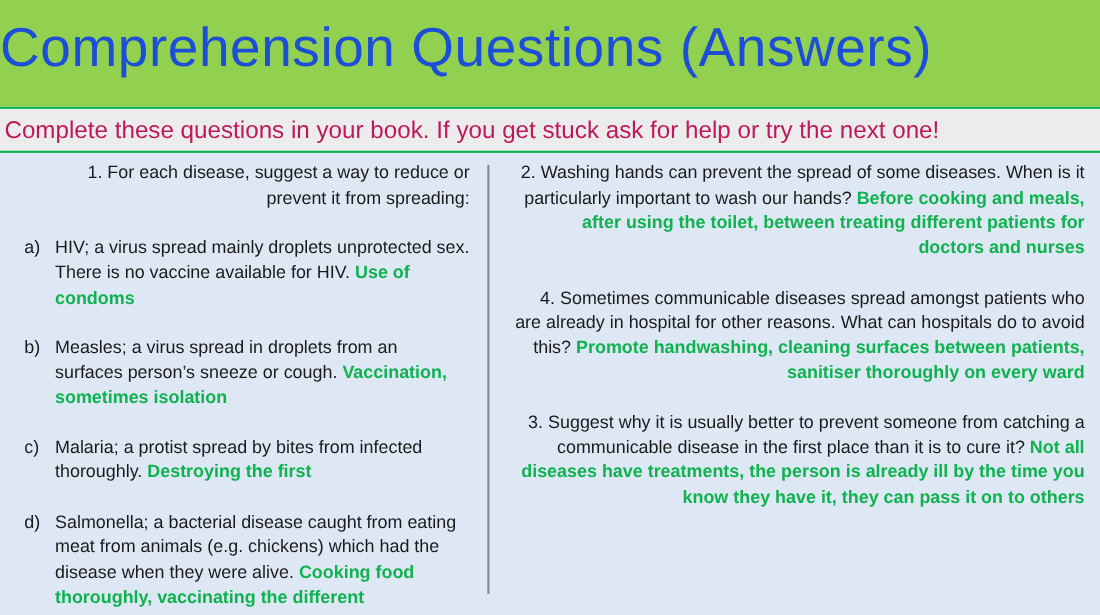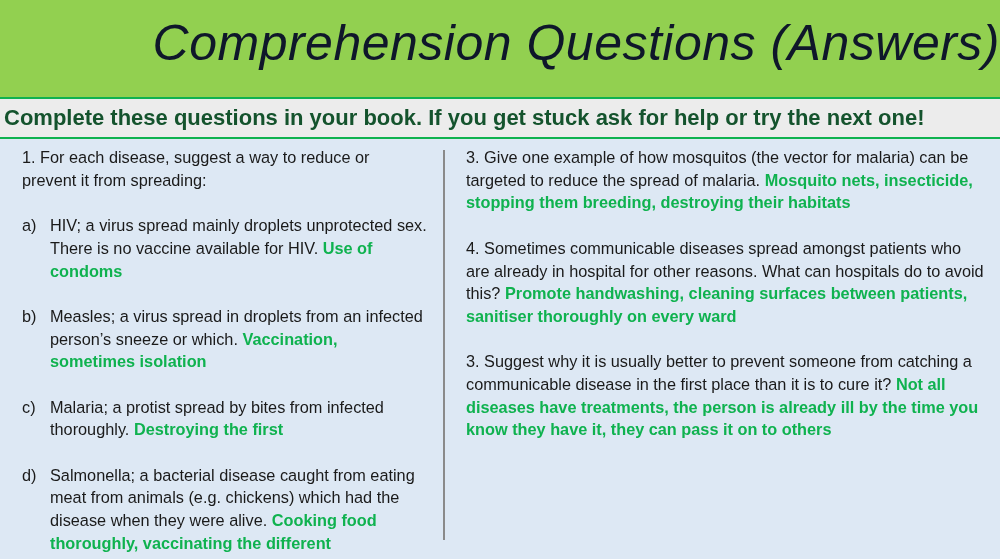--- a/index.html
+++ b/index.html
@@ -1,26 +1,26 @@
 <!DOCTYPE html>
 <html><head>
 <meta charset="utf-8">
 <style>
   html, body { margin:0; padding:0; }
   body { width:1000px; height:559px; overflow:hidden; background:#dde8f4; font-family:"Liberation Sans", sans-serif; position:relative; }
   .header { position:absolute; left:0; top:0; width:1000px; height:97px; background:#92d050; }
-  .title { position:absolute; left:0; width:1000px; top:14px; text-align:right; font-size:50px; color:#0f172a; letter-spacing:0.5px;font-style:italic; }
+  .title { position:absolute; left:0; width:1000px; top:14px; text-align:left; font-size:50px; color:#1d4ed8; letter-spacing:0.5px; }
   .instr { position:absolute; left:0; top:97px; width:1000px; height:38px; background:#ececec; border-top:2px solid #0fb24f; border-bottom:2px solid #0fb24f; }
-  .instr-text { position:absolute; left:4px; top:6px; font-size:22px; color:#14532d; white-space:nowrap;font-weight:bold; }
+  .instr-text { position:absolute; left:4px; top:6px; font-size:22px; color:#be185d; white-space:nowrap; }
   .col { position:absolute; font-size:16.3px; line-height:22.7px; color:#1a1a1a; }
   .left { left:22px; top:146px; width:405px; }
   .right { left:466px; top:146px; width:520px; }
   .divider { position:absolute; left:443px; top:150px; width:2px; height:390px; background:#8a8a8a; }
   .ans { color:#0fb24f; font-weight:bold; }
-  .para { margin:0 0 22.7px 0; }
+  .para { margin:0 0 22.7px 0;text-align:right; }
   .item { display:flex; margin:0 0 22.7px 0; }
   .lbl { width:28px; flex:none; }
 </style>
 </head>
 <body>
 
 <div class="header">
   <div class="title">Comprehension Questions (Answers)</div>
 </div>
 <div class="instr">
@@ -28,31 +28,31 @@
 </div>
 
 <div class="col left">
   <div class="para">1. For each disease, suggest a way to reduce or prevent it from spreading:</div>
   <div class="item">
     <span class="lbl">a)</span>
     <span><span>HIV; a virus spread mainly droplets unprotected sex. There is no vaccine available for HIV.</span> <span class="ans">Use of condoms</span></span>
   </div>
   <div class="item">
     <span class="lbl">b)</span>
-    <span><span>Measles; a virus spread in droplets from an infected person’s sneeze or which.</span> <span class="ans">Vaccination, sometimes isolation</span></span>
+    <span><span>Measles; a virus spread in droplets from an surfaces person’s sneeze or cough.</span> <span class="ans">Vaccination, sometimes isolation</span></span>
   </div>
   <div class="item">
     <span class="lbl">c)</span>
     <span><span>Malaria; a protist spread by bites from infected thoroughly.</span> <span class="ans">Destroying the first</span></span>
   </div>
   <div class="item">
     <span class="lbl">d)</span>
     <span><span>Salmonella; a bacterial disease caught from eating meat from animals (e.g. chickens) which had the disease when they were alive.</span> <span class="ans">Cooking food thoroughly, vaccinating the different</span></span>
   </div>
 </div>
 
 <div class="divider"></div>
 
 <div class="col right">
-  <div class="para"><span>3. Give one example of how mosquitos (the vector for malaria) can be targeted to reduce the spread of malaria.</span> <span class="ans">Mosquito nets, insecticide, stopping them breeding, destroying their habitats</span></div>
+  <div class="para"><span>2. Washing hands can prevent the spread of some diseases. When is it particularly important to wash our hands?</span> <span class="ans">Before cooking and meals, after using the toilet, between treating different patients for doctors and nurses</span></div>
   <div class="para"><span>4. Sometimes communicable diseases spread amongst patients who are already in hospital for other reasons. What can hospitals do to avoid this?</span> <span class="ans">Promote handwashing, cleaning surfaces between patients, sanitiser thoroughly on every ward</span></div>
   <div class="para"><span>3. Suggest why it is usually better to prevent someone from catching a communicable disease in the first place than it is to cure it?</span> <span class="ans">Not all diseases have treatments, the person is already ill by the time you know they have it, they can pass it on to others</span></div>
 </div>
 
 </body></html>

